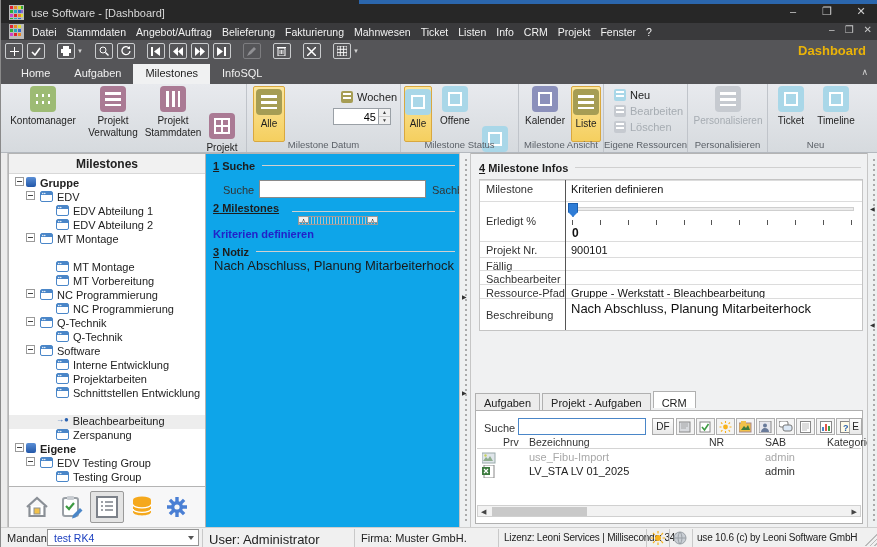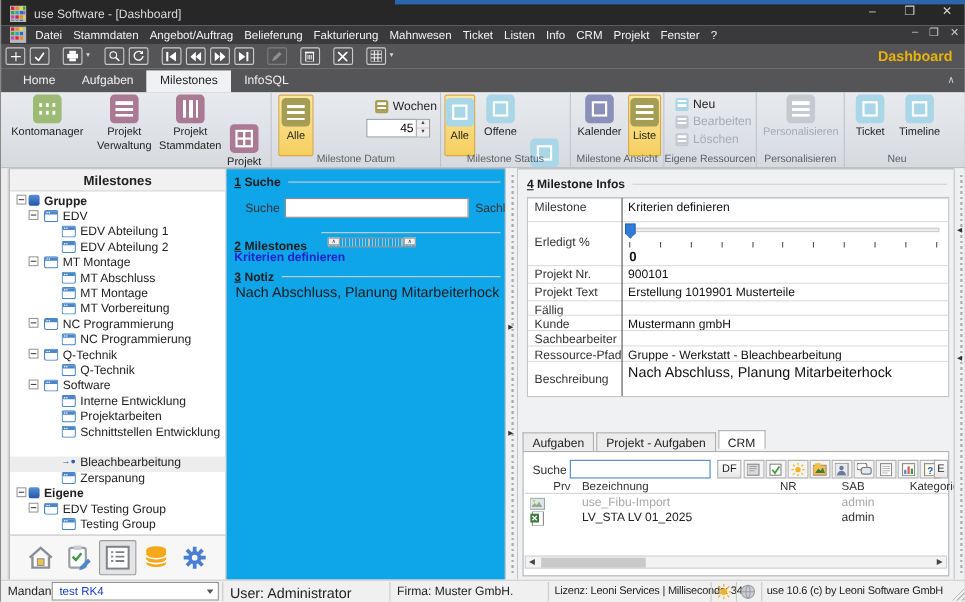--- a/index.html
+++ b/index.html
@@ -466,29 +466,20 @@
       <div class="trow" style="top: 79px;">
         <span class="exp" style="margin-left:17px"></span>
         <svg class="nico" style="margin-left:5px" width="13" height="11">
           <rect x="0.5" y="0.5" width="12" height="10" rx="1.5" fill="#fff" stroke="#4a86c8"></rect>
           <path d="M1 1h11v3H1z" fill="#4a86c8"></path>
           <circle cx="2.8" cy="2.5" r="0.7" fill="#fff"></circle>
           <circle cx="4.8" cy="2.5" r="0.7" fill="#fff"></circle>
         </svg>
         <span class="lbl">MT Montage</span>
       </div>
-      <div class="trow" style="top: 93px;">
-        <svg class="nico" style="margin-left:47px" width="13" height="11">
-          <rect x="0.5" y="0.5" width="12" height="10" rx="1.5" fill="#fff" stroke="#4a86c8"></rect>
-          <path d="M1 1h11v3H1z" fill="#4a86c8"></path>
-          <circle cx="2.8" cy="2.5" r="0.7" fill="#fff"></circle>
-          <circle cx="4.8" cy="2.5" r="0.7" fill="#fff"></circle>
-        </svg>
-        <span class="lbl">MT Abschluss</span>
-      </div>
       <div class="trow" style="top: 107px;">
         <svg class="nico" style="margin-left:47px" width="13" height="11">
           <rect x="0.5" y="0.5" width="12" height="10" rx="1.5" fill="#fff" stroke="#4a86c8"></rect>
           <path d="M1 1h11v3H1z" fill="#4a86c8"></path>
           <circle cx="2.8" cy="2.5" r="0.7" fill="#fff"></circle>
           <circle cx="4.8" cy="2.5" r="0.7" fill="#fff"></circle>
         </svg>
         <span class="lbl">MT Montage</span>
       </div>
       <div class="trow" style="top: 121px;">
@@ -655,21 +646,21 @@
         </svg>
     </span>
   </div>
 
   <div class="midpanel">
     <div class="gtitle" style="left:7px;top:6px;"><u>1</u>&nbsp;Suche</div>
     <div class="gline" style="left:56px;right:4px;top:11px;"></div>
     <span class="suchelabel" style="left:17px;top:30px;">Suche</span>
     <div class="sucheinput" style="left:53px;top:26px;width:167px;"></div>
     <span class="suchelabel" style="left:226px;top:30px;">Sachb</span>
-    <div class="gtitle" style="left:7px;top:64px;"><u>2</u>&nbsp;Milestones</div>
+    <div class="gtitle" style="left:7px;top:48px;text-decoration:underline;"><u>2</u>&nbsp;Milestones</div>
     <div class="gline" style="left:86px;right:4px;top:57px;"></div>
     <div class="minislider" style="left:92px;top:62px;">
       <span style="left:-1px;top:-1px;">∧</span>
         <span style="right:-1px;top:-1px;">∧</span>
     </div>
     <a class="kritlink" style="left:7px;top:74px;">Kriterien definieren</a>
     <div class="gtitle" style="left:7px;top:92px;"><u>3</u>&nbsp;Notiz</div>
     <div class="gline" style="left:50px;right:4px;top:97px;"></div>
     <div class="notiztext" style="left:8px;top:104px;">Nach Abschluss, Planung Mitarbeiterhock</div>
   </div>
@@ -705,31 +696,23 @@
             <i></i>
             <i></i>
             <i></i>
           </div>
         <span class="slval">0</span>
       </div>
       <div class="frow" style="height:16px;">
           <span class="fl">Projekt Nr.</span>
           <div class="fv">900101</div>
         </div>
-      <div class="frow" style="height:16px;">
-          <span class="fl">Projekt Text</span>
-          <div class="fv">Erstellung 1019901 Musterteile</div>
-        </div>
       <div class="frow" style="height:13px;">
           <span class="fl">Fällig</span>
           <div class="fv"></div>
-        </div>
-      <div class="frow" style="height:14px;">
-          <span class="fl">Kunde</span>
-          <div class="fv">Mustermann gmbH</div>
         </div>
       <div class="frow" style="height:14px;">
           <span class="fl">Sachbearbeiter</span>
           <div class="fv"></div>
         </div>
       <div class="frow" style="height:14px;">
           <span class="fl">Ressource-Pfad</span>
           <div class="fv">Gruppe - Werkstatt - Bleachbearbeitung</div>
         </div>
       <div class="frow" style="height:32px;">

